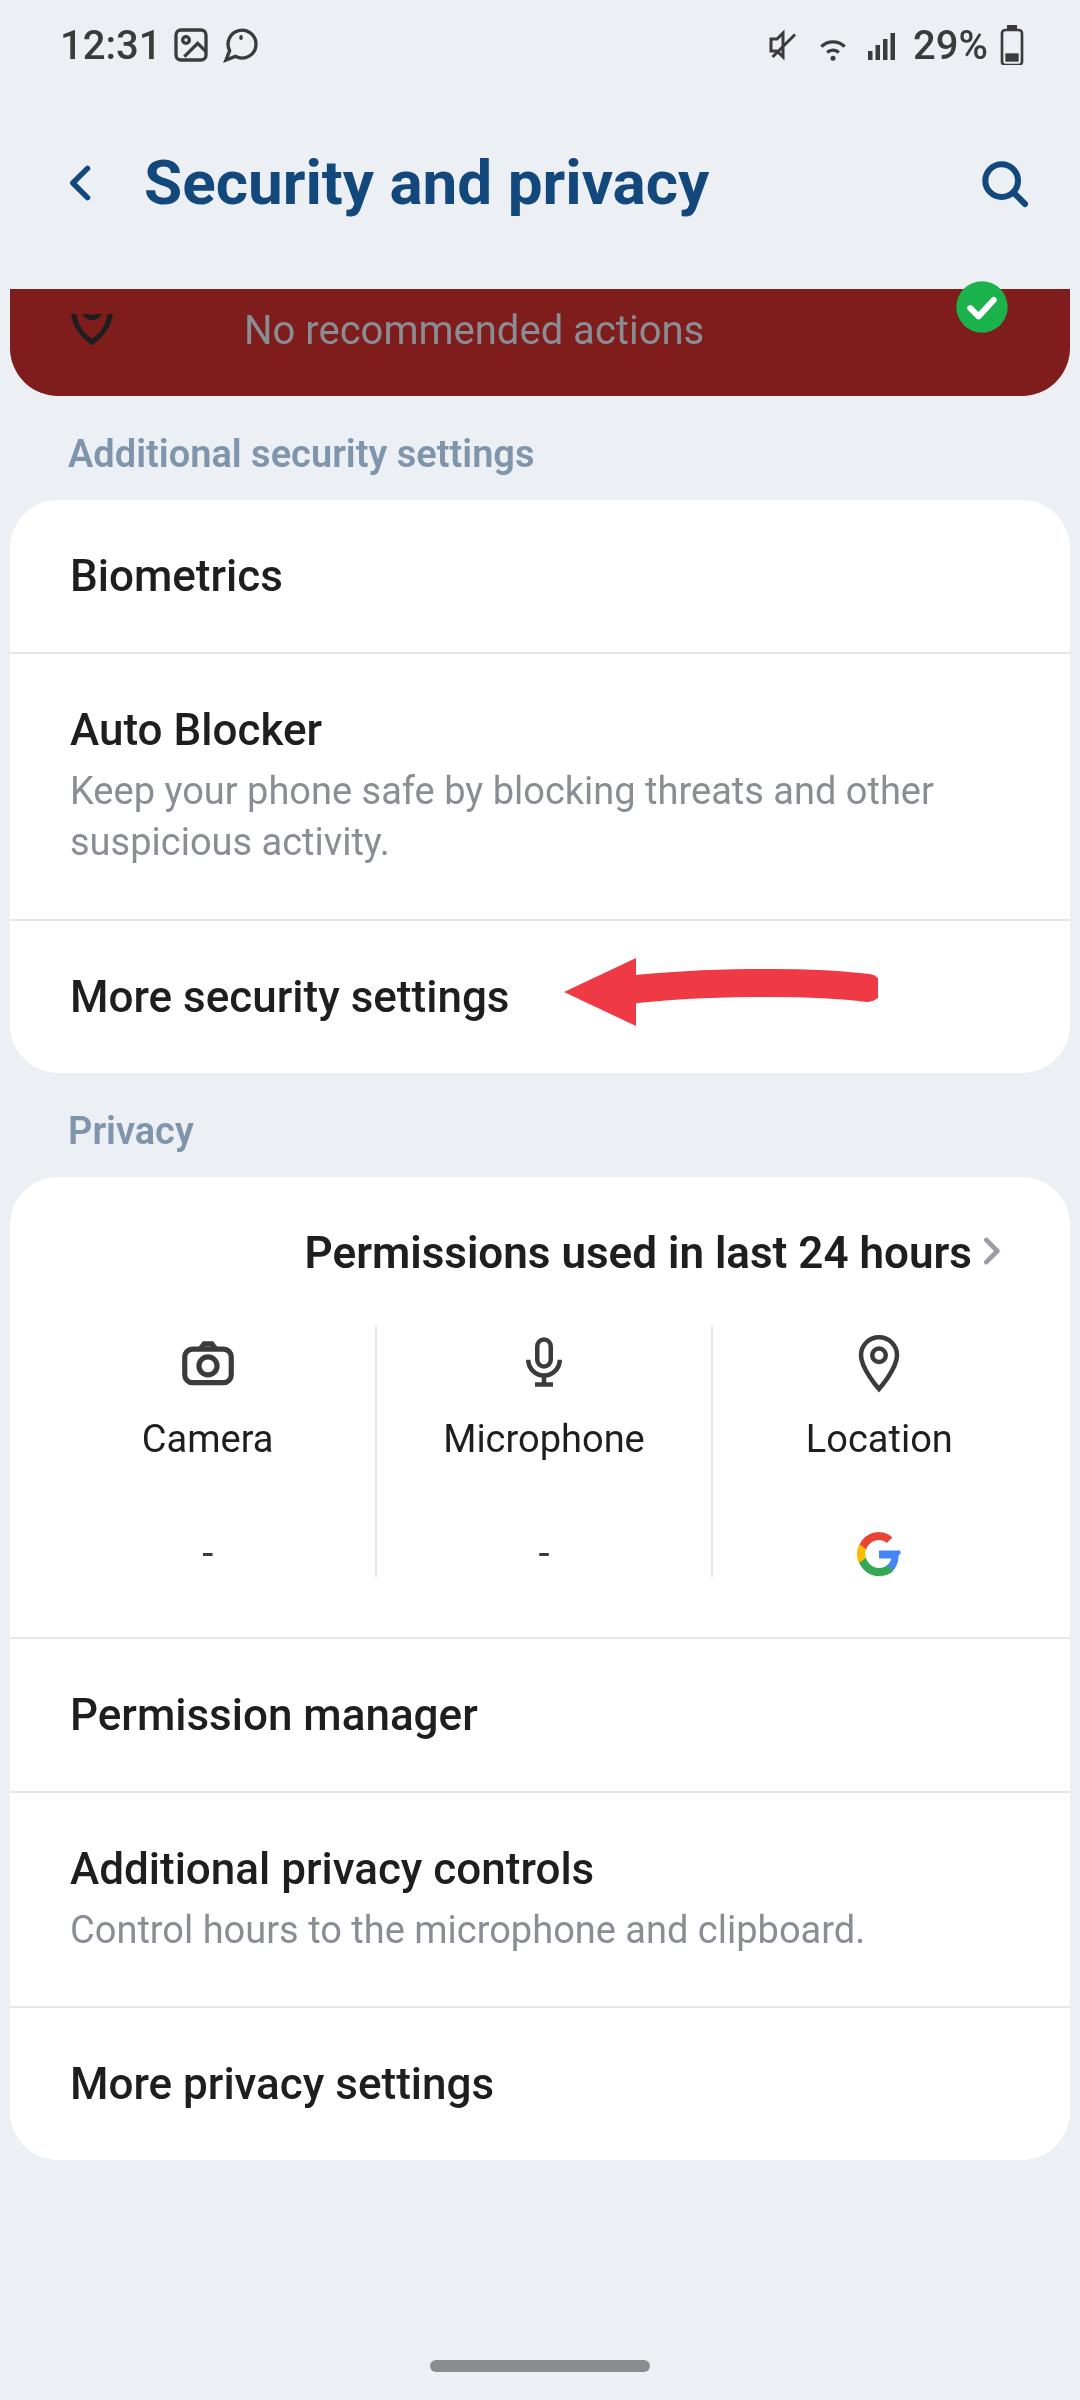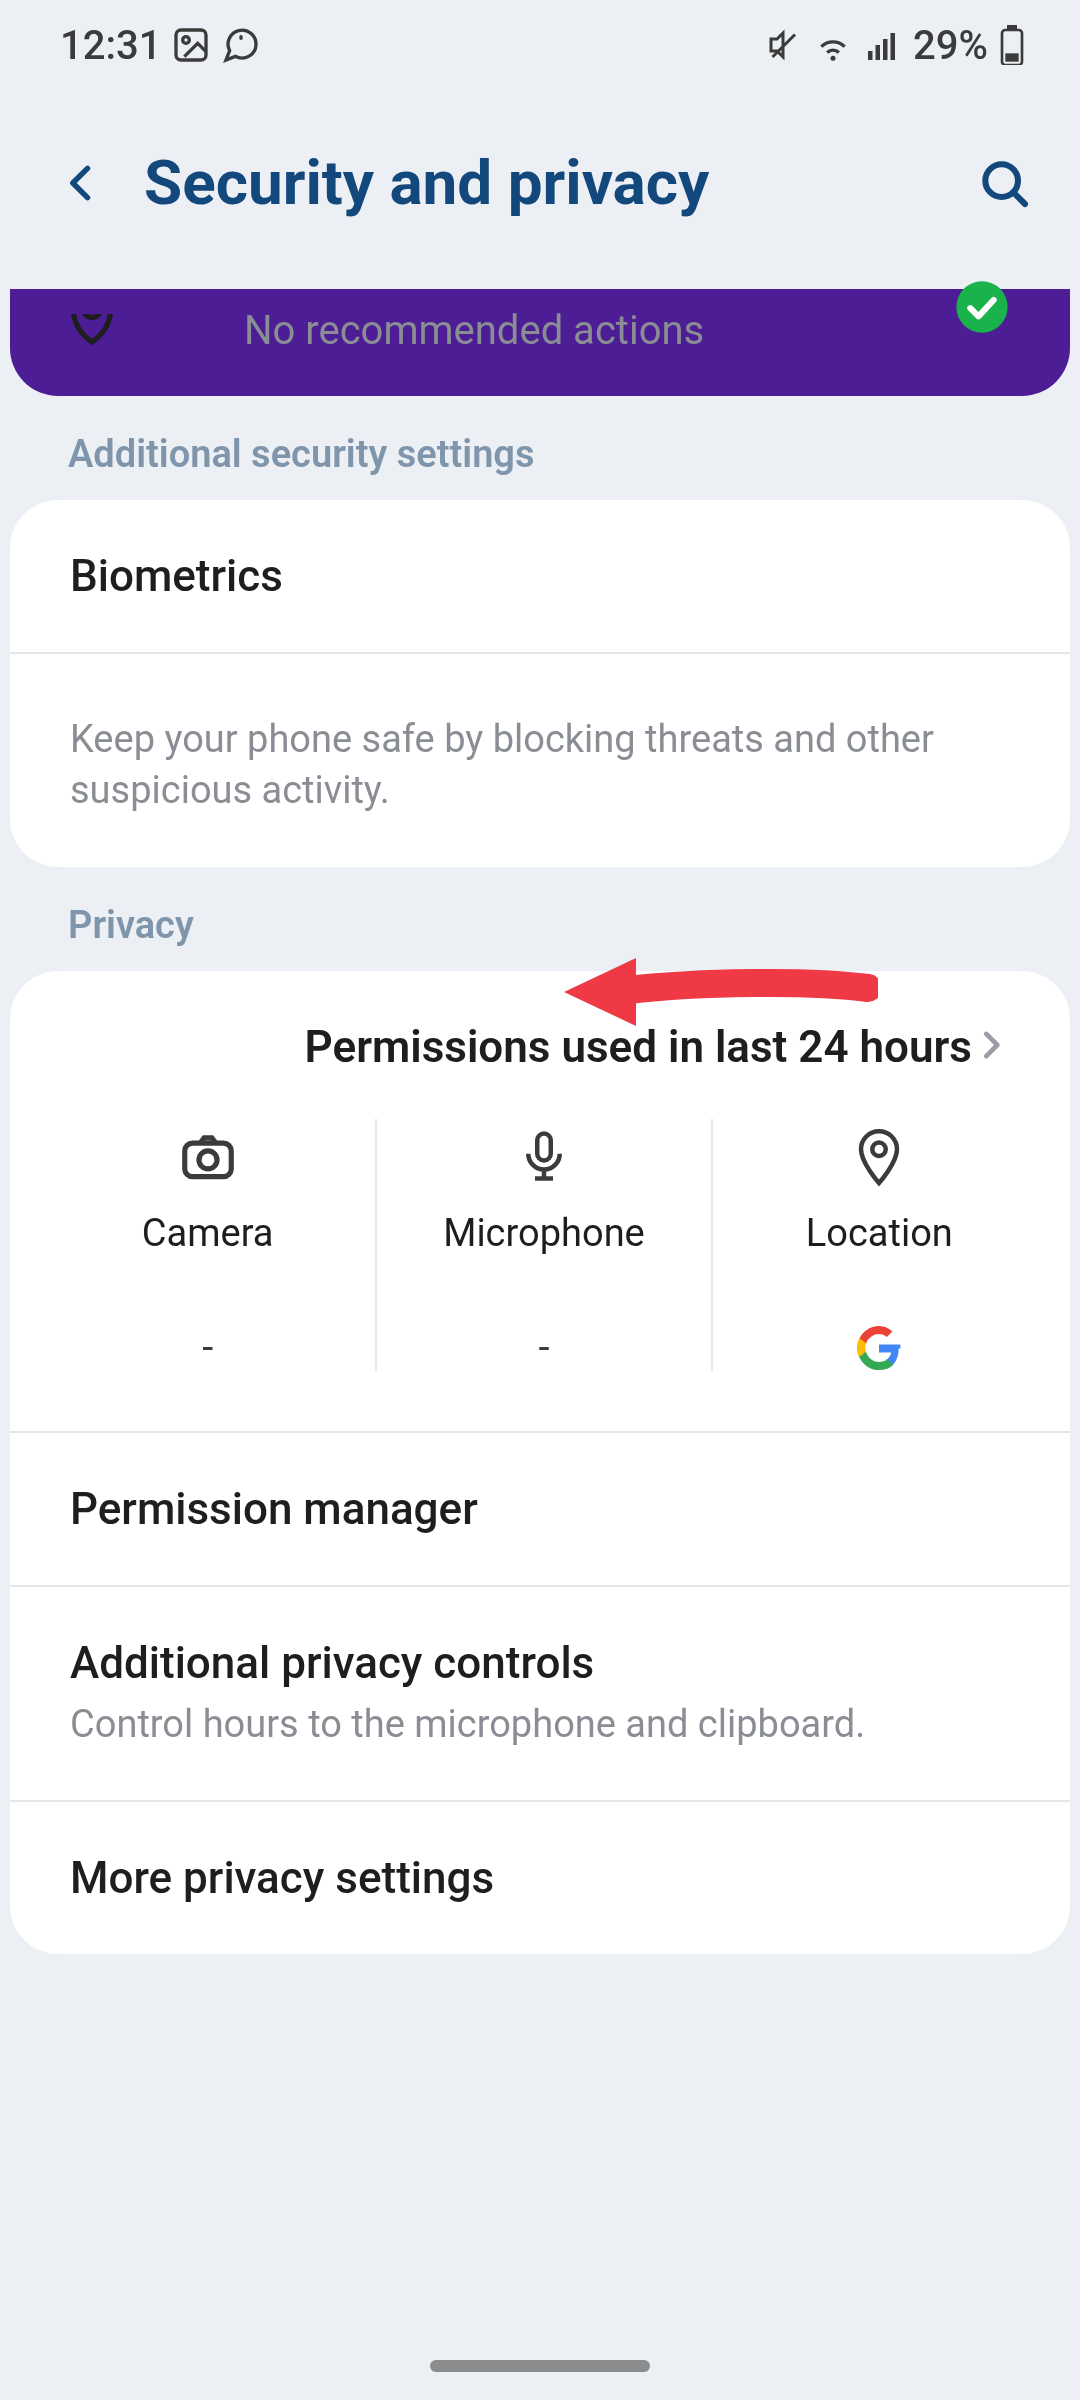--- a/index.html
+++ b/index.html
@@ -66,21 +66,21 @@
 
   .section-label {
     font-size: 38px;
     font-weight: 600;
     color: #7f95ab;
     padding: 36px 68px 24px 68px;
   }
 
   
   .top-card {
-    background: #4c1d95;
+    background: #7f1d1d;
     border-radius: 0 0 48px 48px;
     margin: 0 10px;
     padding: 18px 60px 42px 60px;
     display: flex;
     align-items: center;
     gap: 36px;
   }
   .top-card .sub {
     font-size: 40px;
     color: #8a8e94;
@@ -245,21 +245,25 @@
     </div>
   </div>
 
   <div class="section-label">Additional security settings</div>
 
   <div class="card">
     <div class="item">
       <div class="item-title">Biometrics</div>
     </div>
     <div class="item">
+      <div class="item-title">Auto Blocker</div>
       <div class="item-sub">Keep your phone safe by blocking threats and other suspicious activity.</div>
+    </div>
+    <div class="item">
+      <div class="item-title">More security settings</div>
     </div>
   </div>
 
   <div class="section-label">Privacy</div>
 
   <div class="card">
     <div class="perm-header">
       <div class="ph-title">Permissions used in last 24 hours</div>
       <span class="chev">
         <svg width="38" height="38" viewBox="0 0 24 24" fill="none" stroke="#9a9ea4" stroke-width="3" stroke-linecap="round" stroke-linejoin="round">

